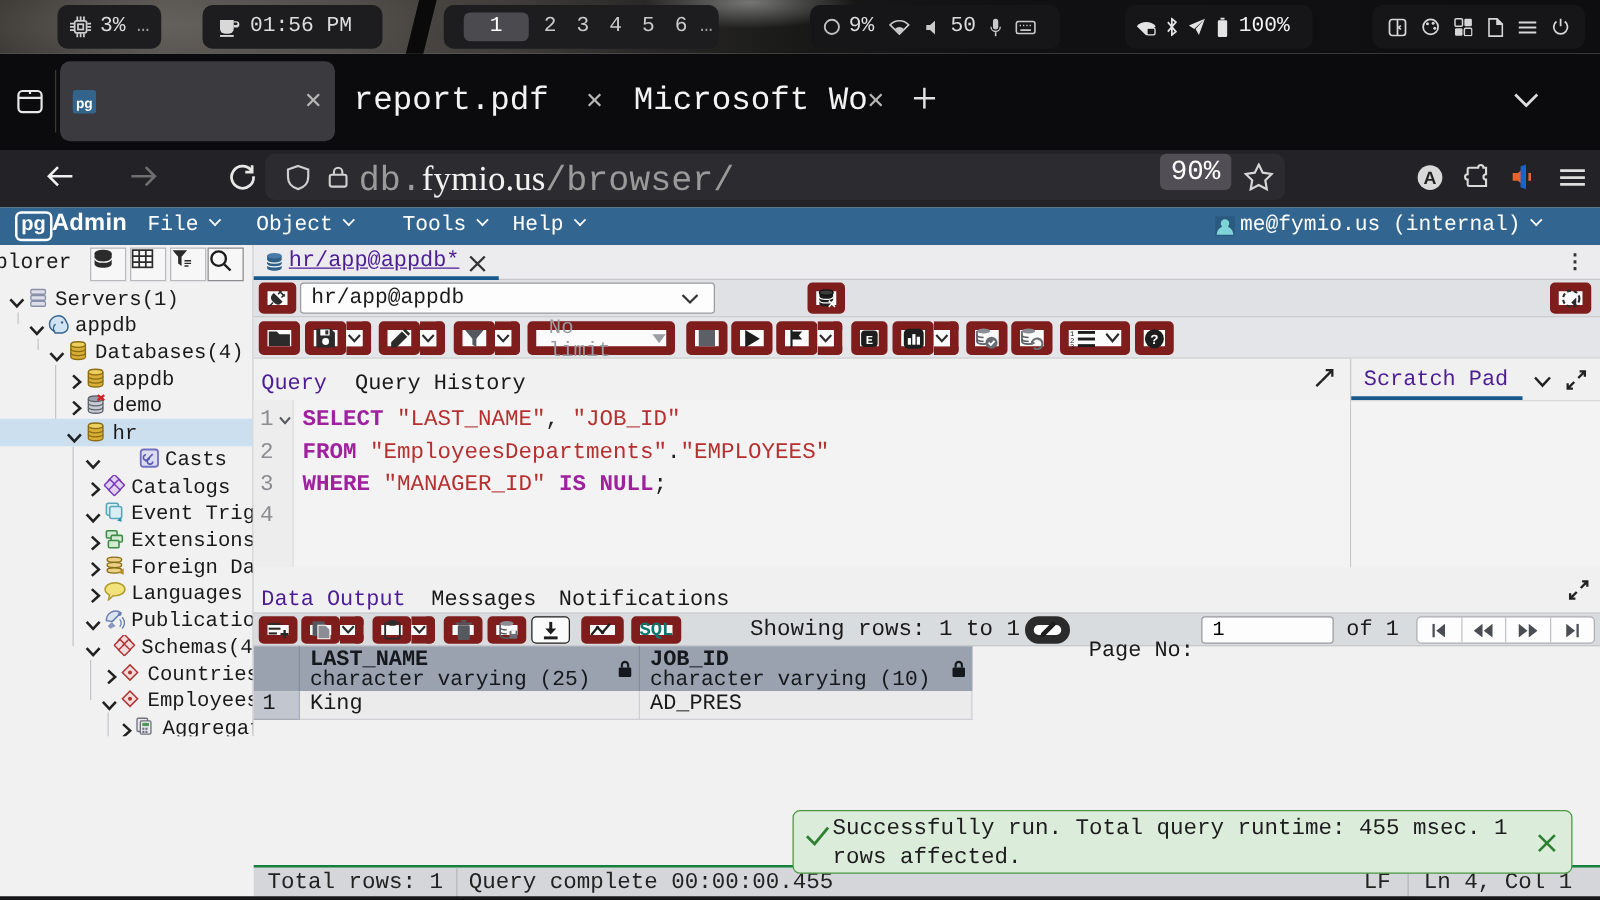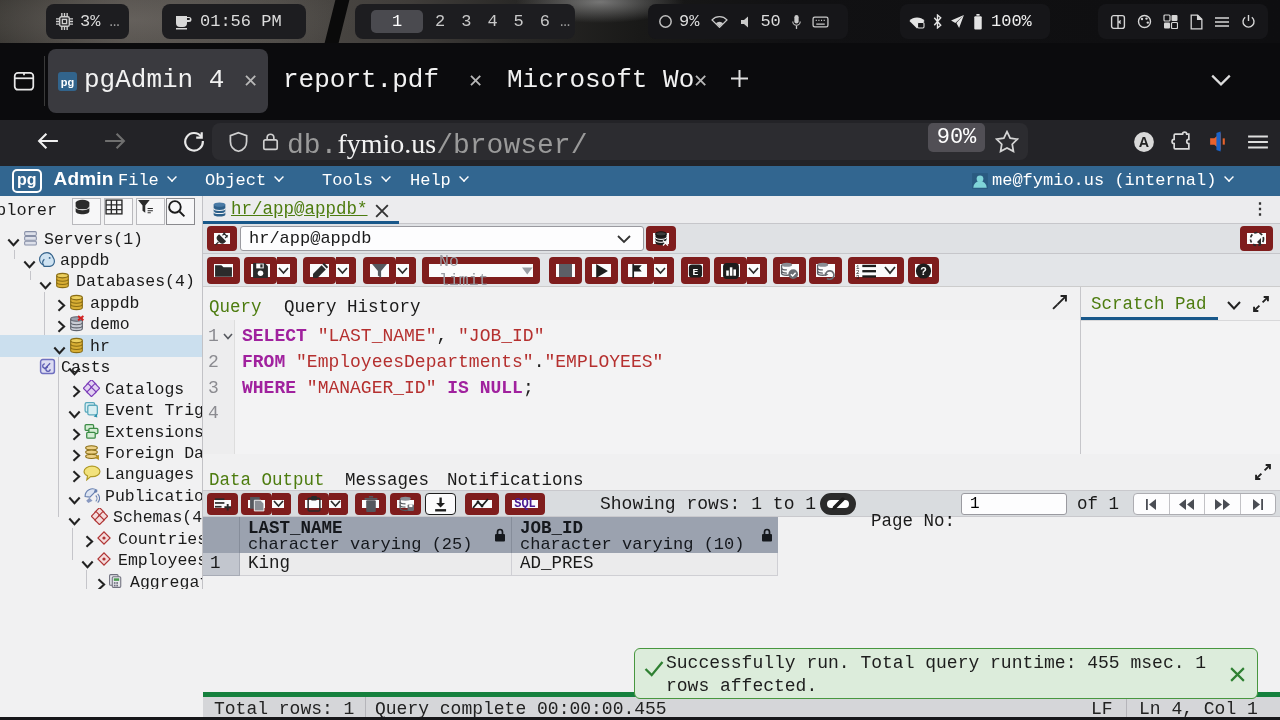--- a/index.html
+++ b/index.html
@@ -34,33 +34,33 @@
 
 #sidebar { left:0; top:196px; width:203px; height:393px; background:#f1f1f2; border-right:1px solid #c2c2c6; overflow:hidden; }
 #sidebarhead { position:absolute; left:0; top:0; width:203px; height:31px; font-size:17px; color:#1c1c1c; }
 .sbtn { position:absolute; top:2px; width:29px; height:27px; background:#f7f7f8; border:1px solid #b9b9bd; }
 .trow { position:absolute; left:0; height:22px; font-size:16.5px; color:#1a1a1a; white-space:nowrap; display:flex; align-items:center; }
 .trow.sel { background:#cbdfee; width:203px; }
 .tchev { position:absolute; width:13px; height:13px; z-index:3; }
 .ticn { display:inline-block; width:18px; height:18px; margin-right:4px; flex:none; }
 
 #main { left:203px; top:196px; width:1077px; height:521px; background:#f1f1f2; }
-.blue { color:#4d7c0f; }
+.blue { color:#4c1d95; }
 .row { position:absolute; left:0; width:1077px; }
 #qtabrow { top:0; height:28px; background:#ececee; border-bottom:1px solid #c6c6ca; }
 #connrow { top:28px; height:30px; background:#dfe1e4; border-bottom:1px solid #c6c6ca; }
 #toolrow { top:58px; height:33px; background:#e3e5e8; border-bottom:1px solid #cccccc; }
 #qtabs2 { top:91px; height:33px; background:#f1f1f2; }
 #editor { top:124px; height:134px; width:877px; background:#f3f3f4; }
 #gutter { position:absolute; left:0; top:0; width:32px; height:134px; background:#ededee; border-right:1px solid #dddddd; color:#8b8b90; font-size:17px; }
 #scratch { position:absolute; left:877px; top:91px; width:200px; height:167px; background:#f0f0f1; border-left:1px solid #c6c6ca; }
 #dotabs { top:258px; height:36px; background:#f0f0f1; }
 #dotoolrow { top:294px; height:27px; background:#d9dcdf; border-top:1px solid #c9c9cd; border-bottom:1px solid #c9c9cd; }
 #tablewrap { top:321px; height:60px; }
-#statusbar { top:496px; height:25px; background:#d5d6d9; border-top:5px solid #15803d; font-size:18px; color:#222; }
+#statusbar { top:496px; height:25px; background:#d5d6d9; border-top:2px solid #15803d; font-size:18px; color:#222; }
 .btn { position:absolute; height:27px; background:#fbfbfc; border:7px solid #7f1d1d; border-radius:4px; display:flex; align-items:center; justify-content:center; }
 .dbtn { border-radius:0 4px 4px 0; border-left:none; }
 .kw { color:#a0219e; font-weight:bold; }
 .st { color:#b5302f; }
 
 #toast { left:634px; top:648px; width:624px; height:51px; background:#dcecdb; border:1.5px solid #48973f; border-radius:6px; font-size:18px; color:#1d1d1d; }
 #bottomstrip { left:0; top:717px; width:1280px; height:3px; background:#17171a; }
 </style>
 </head>
 <body>
@@ -167,21 +167,20 @@
       <rect x="2.5" y="3.5" width="17" height="15.5" rx="3"></rect>
       <path d="M2.5 8.5h17"></path>
       <path d="M11 3.5v2.2"></path>
     </svg>
   <div class="abs" style="left:44px; top:13px; width:1px; height:50px; background:#3a3a3a;"></div>
   <div id="activetab">
     <svg class="abs" style="left:10px; top:23px;" width="19" height="19" viewBox="0 0 19 19">
         <rect width="19" height="19" rx="3" fill="#32648c"></rect>
         <text x="9.5" y="14" font-size="11" fill="#fff" text-anchor="middle" font-family="Liberation Sans,sans-serif" font-weight="bold">pg</text>
       </svg>
-    <span class="tabtitle abs" style="left:36px; top:16px;">pgAdmin 4</span>
     <span class="tabclose abs" style="left:196px; top:18px;">✕</span>
   </div>
   <span class="tabtitle abs" style="left:283px; top:22px;">report.pdf</span>
   <span class="tabclose abs" style="left:469px; top:24px;">✕</span>
   <span class="tabtitle abs" style="left:507px; top:22px; width:190px; overflow:hidden; white-space:nowrap;">Microsoft Wor</span>
   <span class="tabclose abs" style="left:694px; top:24px;">✕</span>
   <svg class="abs" style="left:731px; top:27px;" width="17" height="17" viewBox="0 0 17 17" stroke="#e0e0e0" stroke-width="2">
       <path d="M8.5 0v17M0 8.5h17"></path>
     </svg>
   <svg class="abs" style="left:1210px; top:30px;" width="22" height="14" viewBox="0 0 20 12" fill="none" stroke="#dcdcdc" stroke-width="2">
@@ -223,21 +222,21 @@
       <path d="M3 7h4l6-5v16l-6-5H3z" fill="#e8622c"></path>
       <path d="M9 2l4-1.5v19L9 18" fill="#1a63c9"></path>
       <rect x="15" y="7" width="2" height="6" fill="#e8622c"></rect>
     </svg>
   <svg class="abs" style="left:1247px; top:14px;" width="22" height="16" viewBox="0 0 20 14" stroke="#dedede" stroke-width="2">
       <path d="M1 2h18M1 7h18M1 12h18"></path>
     </svg>
 </div>
 <div id="pgmenu" class="abs">
   <div id="pglogo">
-    <span style="display:inline-block; border:2px solid #fff; border-radius:5px; padding:0px 3px 2px 3px; font-size:16px; font-weight:bold; font-family:'Liberation Sans',sans-serif;">pg</span><span style="font-family:'Liberation Sans',sans-serif; font-weight:bold; font-size:19px; letter-spacing:.2px;padding-left:12px;">Admin</span>
+    <span style="display:inline-block; border:2px solid #fff; border-radius:5px; padding:0px 3px 2px 3px; font-size:16px; font-weight:bold; font-family:'Liberation Sans',sans-serif;">pg</span><span style="font-family:'Liberation Sans',sans-serif; font-weight:bold; font-size:19px; letter-spacing:.2px;">Admin</span>
   </div>
   <span class="menuitem" style="left:118px;">File<span class="chev"></span></span>
   <span class="menuitem" style="left:205px;">Object<span class="chev"></span></span>
   <span class="menuitem" style="left:322px;">Tools<span class="chev"></span></span>
   <span class="menuitem" style="left:410px;">Help<span class="chev"></span></span>
   <svg class="abs" style="left:971px; top:6px;" width="18" height="18" viewBox="0 0 16 16">
       <rect x="1" y="1" width="14" height="14" fill="#2a5a80"></rect>
       <circle cx="8" cy="6" r="3" fill="#7fd4d8"></circle>
       <path d="M2 14a6 6 0 0 1 12 0z" fill="#7fd4d8"></path>
     </svg>
@@ -323,21 +322,21 @@
       </svg>
       <div class="trow sel" style="top:139px; padding-left:68px;"><span class="ticn"><svg width="17" height="17" viewBox="0 0 16 16">
             <path d="M2.5 3.4v9.2c0 1.2 2.5 2.1 5.5 2.1s5.5-.9 5.5-2.1V3.4" fill="#d8ae34"></path>
             <ellipse cx="8" cy="3.4" rx="5.5" ry="2.1" fill="#eccf5e" stroke="#8a6d14" stroke-width="1"></ellipse>
             <path d="M2.5 3.4v9.2c0 1.2 2.5 2.1 5.5 2.1s5.5-.9 5.5-2.1V3.4" fill="none" stroke="#8a6d14" stroke-width="1"></path>
             <path d="M2.5 6.6c0 1.2 2.5 2.1 5.5 2.1s5.5-.9 5.5-2.1M2.5 9.6c0 1.2 2.5 2.1 5.5 2.1s5.5-.9 5.5-2.1" fill="none" stroke="#8a6d14" stroke-width="1"></path>
           </svg></span>hr</div>
   <svg class="tchev" style="left:68px; top:169px;" width="15" height="10" viewBox="0 0 15 10" fill="none" stroke="#222" stroke-width="2.4">
         <path d="M1.5 1.5L7.5 8l6-6.5"></path>
       </svg>
-      <div class="trow" style="top:160px; padding-left:39px;"><span class="ticn"><svg width="17" height="17" viewBox="0 0 16 16">
+      <div class="trow" style="top:160px; padding-left:110px;text-align:center;"><span class="ticn"><svg width="17" height="17" viewBox="0 0 16 16">
             <rect x="1.5" y="1.5" width="13" height="13" rx="2" fill="#dcdcf2" stroke="#7070c0" stroke-width="1.4"></rect>
             <path d="M5 10.5L10.5 5M5.5 5.5a2 2 0 1 0 2 2M8.5 8.5a2 2 0 1 0 2 2" fill="none" stroke="#5858b0" stroke-width="1.2"></path>
           </svg></span>Casts</div>
   <svg class="tchev" style="left:70px; top:189px;" width="10" height="15" viewBox="0 0 10 15" fill="none" stroke="#222" stroke-width="2.4">
         <path d="M1.5 1.5L8 7.5l-6.5 6"></path>
       </svg>
       <div class="trow" style="top:182px; padding-left:83px;"><span class="ticn"><svg width="17" height="17" viewBox="0 0 16 16">
             <g fill="#e2d2f2" stroke="#7a3ab8" stroke-width="1.1">
               <rect x="4.9" y="0.9" width="6.2" height="6.2" transform="rotate(45 8 4)"></rect>
               <rect x="1.6" y="4.6" width="6.2" height="6.2" transform="rotate(45 4.7 7.7)"></rect>
@@ -495,21 +494,21 @@
   </div>
   <div class="row" id="connrow">
     <div class="btn" style="left:4px; top:2px; width:30px; height:25px;">
         <svg width="19" height="19" viewBox="0 0 18 18" fill="none" stroke="#2b2b2b" stroke-width="1.4">
           <path d="M1.5 16.5L5 13"></path>
           <path d="M5.5 7.5l5 5"></path>
           <path d="M7 13.2L4.8 11a3.4 3.4 0 0 1 0-4.8l.9-.9 6.9 6.9-.9.9a3.4 3.4 0 0 1-4.7.1z" fill="#2b2b2b"></path>
           <path d="M10.5 2.5l5 5M9.5 5.5l3-3M12.5 8.5l3-3"></path>
         </svg>
       </div>
-    <div class="abs" style="left:37px; top:2px; width:404px; height:25px; background:#fdfdfe; border:1px solid #9a9aa0; border-radius:3px; font-size:17px; color:#1a1a1a; padding:0 8px; line-height:23px;">hr/app@appdb
+    <div class="abs" style="left:37px; top:2px; width:332px; height:25px; background:#fdfdfe; border:1px solid #9a9aa0; border-radius:3px; font-size:17px; color:#1a1a1a; padding:0 8px; line-height:23px;">hr/app@appdb
       <svg class="abs" style="right:12px; top:8px;" width="14" height="9" viewBox="0 0 14 9" fill="none" stroke="#333" stroke-width="1.8">
           <path d="M1 1l6 6 6-6"></path>
         </svg>
     </div>
     <div class="btn" style="left:443px; top:2px; width:30px; height:25px;">
         <svg width="17" height="17" viewBox="0 0 16 16">
           <path d="M2.5 3.4v9.2c0 1.2 2.5 2.1 5.5 2.1s5.5-.9 5.5-2.1V3.4" fill="#1d1d1d"></path>
           <ellipse cx="8" cy="3.4" rx="5.5" ry="2.1" fill="#3c3c3c" stroke="#111" stroke-width="1"></ellipse>
           <path d="M2.5 6.8c0 1.2 2.5 2.1 5.5 2.1s5.5-.9 5.5-2.1M2.5 9.8c0 1.1 2.5 2 5.5 2s5.5-.9 5.5-2" fill="none" stroke="#fff" stroke-width="1"></path>
           <path d="M10 10l5 5M15 10l-5 5" stroke="#fff" stroke-width="1.2"></path>
@@ -735,21 +734,21 @@
           <rect x="2" y="11.3" width="10.2" height="2.2"></rect>
         </svg>
       </div>
     <div class="btn" style="left:262px; top:2px; width:34px; height:22px;">
         <svg width="20" height="12" viewBox="0 0 20 12" fill="none" stroke="#1d1d1d" stroke-width="1.8">
           <path d="M1 10l5-6 4 4 6-7"></path>
           <circle cx="6" cy="4" r="1.4" fill="#1d1d1d" stroke="none"></circle>
           <circle cx="10" cy="8" r="1.4" fill="#1d1d1d" stroke="none"></circle>
         </svg>
       </div>
-    <div class="btn" style="left:302px; top:2px; width:40px; height:22px; font-size:12px; font-weight:bold; color:#4c1d95;">SQL</div>
+    <div class="btn" style="left:302px; top:2px; width:40px; height:22px; font-size:15px; font-weight:bold; color:#0f766e;">SQL</div>
     <span class="abs" style="left:397px; top:3px; font-size:18px; color:#1a1a1a;">Showing rows: 1 to 1</span>
     <div class="btn" style="left:617px; top:2px; width:36px; height:22px; background:#fdfdfd; border-color:#2b2b2b; border-radius:11px;">
         <svg width="14" height="14" viewBox="0 0 14 14">
           <path d="M1 13l1-3.6L10.6 .8a1.6 1.6 0 0 1 2.3 0l.3.3a1.6 1.6 0 0 1 0 2.3L4.6 12z" fill="#1d1d1d"></path>
         </svg>
       </div>
     <span class="abs" style="left:668px; top:3px; font-size:17.5px; color:#1a1a1a;margin-top:17px;">Page No:</span>
     <div class="abs" style="left:758px; top:2px; width:106px; height:22px; background:#fdfdfe; border:1px solid #9a9aa0; border-radius:3px; font-size:16px; padding:0 8px; line-height:20px;">1</div>
     <span class="abs" style="left:874px; top:3px; font-size:17.5px; color:#1a1a1a;">of 1</span>
     <div class="abs" style="left:930px; top:2px; width:143px; height:22px; background:#fdfdfe; border:1px solid #adadb2; border-radius:4px; display:flex;">

